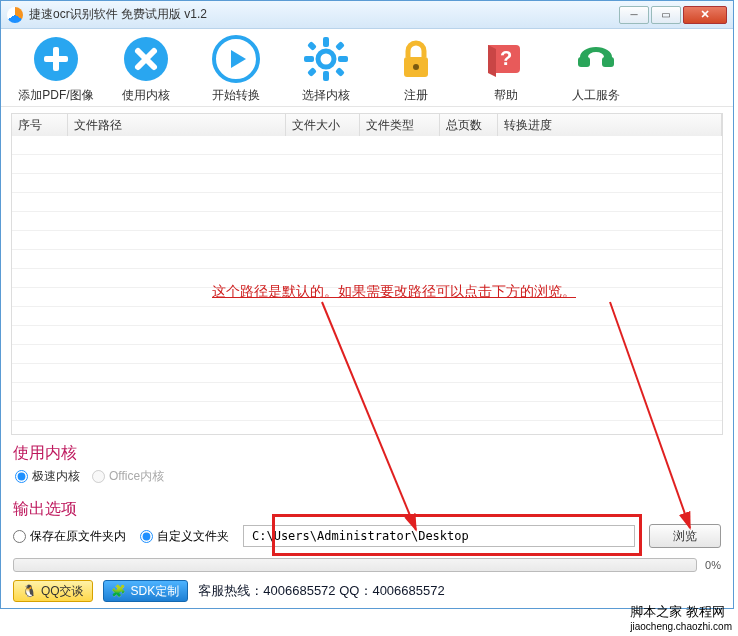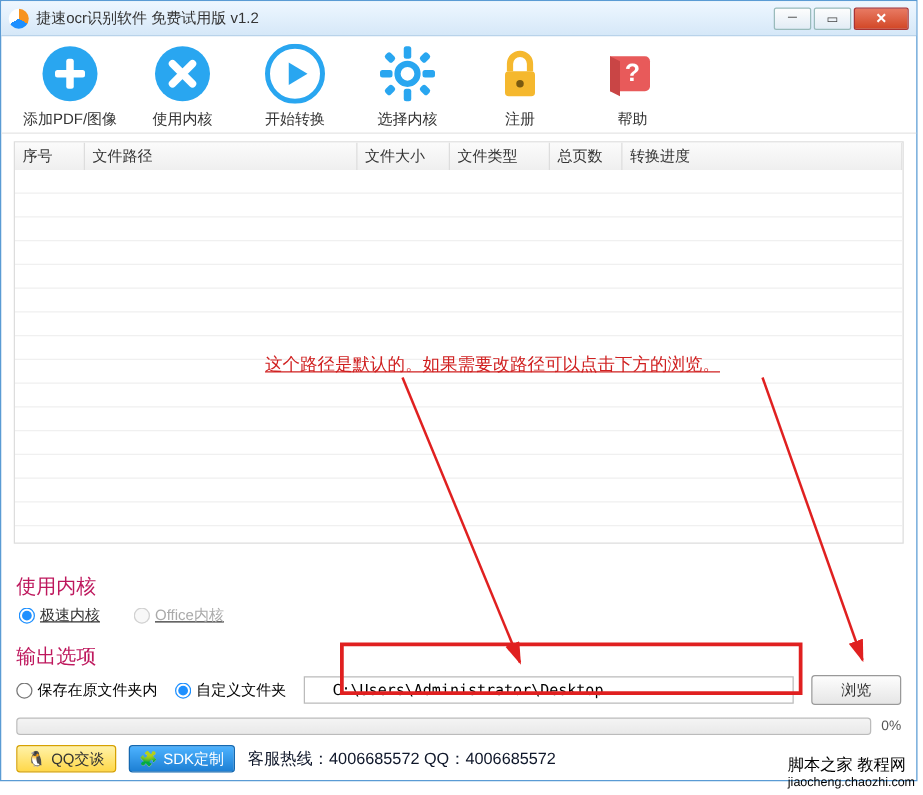--- a/index.html
+++ b/index.html
@@ -11,34 +11,34 @@
 .titlebar .title { font-size:12px; color:#333; flex:1; }
 .winbtns { display:flex; gap:2px; }
 .winbtn { width:30px; height:18px; border:1px solid #9bb; background:linear-gradient(#fdfdfd,#e2ecf5); border-radius:2px; display:flex; align-items:center; justify-content:center; font-size:10px; color:#444; }
 .winbtn.close { width:44px; background:linear-gradient(#e87a63,#d24726); border-color:#a33; color:#fff; font-size:11px; font-weight:bold; }
 
 .toolbar { display:flex; padding: 6px 10px 2px; gap: 0; border-bottom: 1px solid #e5e5e5; }
 .tbtn { width: 90px; text-align:center; font-size:12px; color:#333; cursor:pointer; }
 .tbtn .ico { width:48px; height:48px; margin:0 auto 4px; border-radius:50%; display:flex; align-items:center; justify-content:center; }
 .ico svg { width:48px; height:48px; }
 
-.table-wrap { margin: 6px 10px 16px; border:1px solid #ddd; height: 322px; background:#fff; position:relative; overflow:hidden; }
+.table-wrap { margin: 6px 10px 0; border:1px solid #ddd; height: 322px; background:#fff; position:relative; overflow:hidden; }
 .thead { display:flex; background:linear-gradient(#fbfbfb,#efefef); height:22px; font-size:12px; color:#333; }
 .thead div { border-right:1px solid #ddd; padding:3px 6px; }
 .trow { height: 19px; border-bottom:1px solid #f0f0f0; }
 
 .section-label { font-size:16px; color:#be185d; padding: 8px 12px 4px; }
-.radio-row { display:flex; align-items:center; gap: 27px; padding: 0 14px 6px; font-size:12px; color:#333;text-decoration:underline; }
+.radio-row { display:flex; align-items:center; gap: 12px; padding: 0 14px 6px; font-size:12px; color:#333; }
 .radio { display:flex; align-items:center; gap:4px; }
 .radio input { accent-color:#1e90ff; }
 .disabled { color:#aaa; }
 
 .output-row { display:flex; align-items:center; gap: 14px; padding: 0 12px 6px; font-size:12px; position:relative; }
 .output-row .radio { margin-right:0; }
-.path-input { flex:1; height:22px; border:1px solid #bbb; padding:2px 22px; font-size:12px; font-family: SimSun, monospace; }
+.path-input { flex:1; height:22px; border:1px solid #bbb; padding:2px 8px; font-size:12px; font-family: SimSun, monospace; }
 .browse-btn { width:72px; height:24px; background:linear-gradient(#fdfdfd,#e6e6e6); border:1px solid #999; border-radius:3px; font-size:12px; color:#333; }
 
 .progress-row { margin: 4px 12px 6px; display:flex; align-items:center; gap:8px; }
 .progress { flex:1; height:14px; border:1px solid #bbb; border-radius:3px; background:linear-gradient(#f4f4f4,#e9e9e9); }
 .pct { font-size:11px; color:#555; }
 
 .footer { display:flex; align-items:center; gap: 10px; padding: 2px 12px 6px; font-size:12px; }
 .qqbtn { height:22px; padding:2px 8px; background:linear-gradient(#fff2a8,#ffd84a); border:1px solid #d6a100; border-radius:3px; font-size:12px; color:#333; display:flex; align-items:center; gap:4px; }
 .sdkbtn { height:22px; padding:2px 8px; background:linear-gradient(#4db3ff,#1d7fd4); border:1px solid #1468b0; border-radius:3px; font-size:12px; color:#fff; display:flex; align-items:center; gap:4px; }
 .hotline { color:#0f172a; font-size:13px; }
@@ -123,20 +123,30 @@
     <div class="tbtn">
       <div class="ico">
           <svg viewBox="0 0 48 48">
             <path d="M6 10 h28 a4 4 0 0 1 4 4 v20 a4 4 0 0 1 -4 4 h-28 z" fill="#e85a5a"></path>
             <path d="M6 10 v28 l8 4 v-28 z" fill="#c94545"></path>
             <text x="24" y="30" font-size="20" fill="#fff" text-anchor="middle" font-weight="bold">?</text>
           </svg>
         </div>
       <div>帮助</div>
     </div>
+    <div class="tbtn">
+      <div class="ico">
+          <svg viewBox="0 0 48 48">
+            <path d="M8 22 a16 10 0 0 1 32 0 v4 h-8 v-4 a8 5 0 0 0 -16 0 v4 h-8 z" fill="#2aa55a"></path>
+            <rect x="6" y="22" width="12" height="10" rx="3" fill="#2aa55a"></rect>
+            <rect x="30" y="22" width="12" height="10" rx="3" fill="#2aa55a"></rect>
+          </svg>
+        </div>
+      <div>人工服务</div>
+    </div>
   </div>
 
   <div class="table-wrap">
     <div class="thead">
       <div class="col-idx">序号</div>
       <div class="col-path">文件路径</div>
       <div class="col-size">文件大小</div>
       <div class="col-type">文件类型</div>
       <div class="col-pages">总页数</div>
       <div class="col-prog">转换进度</div>

